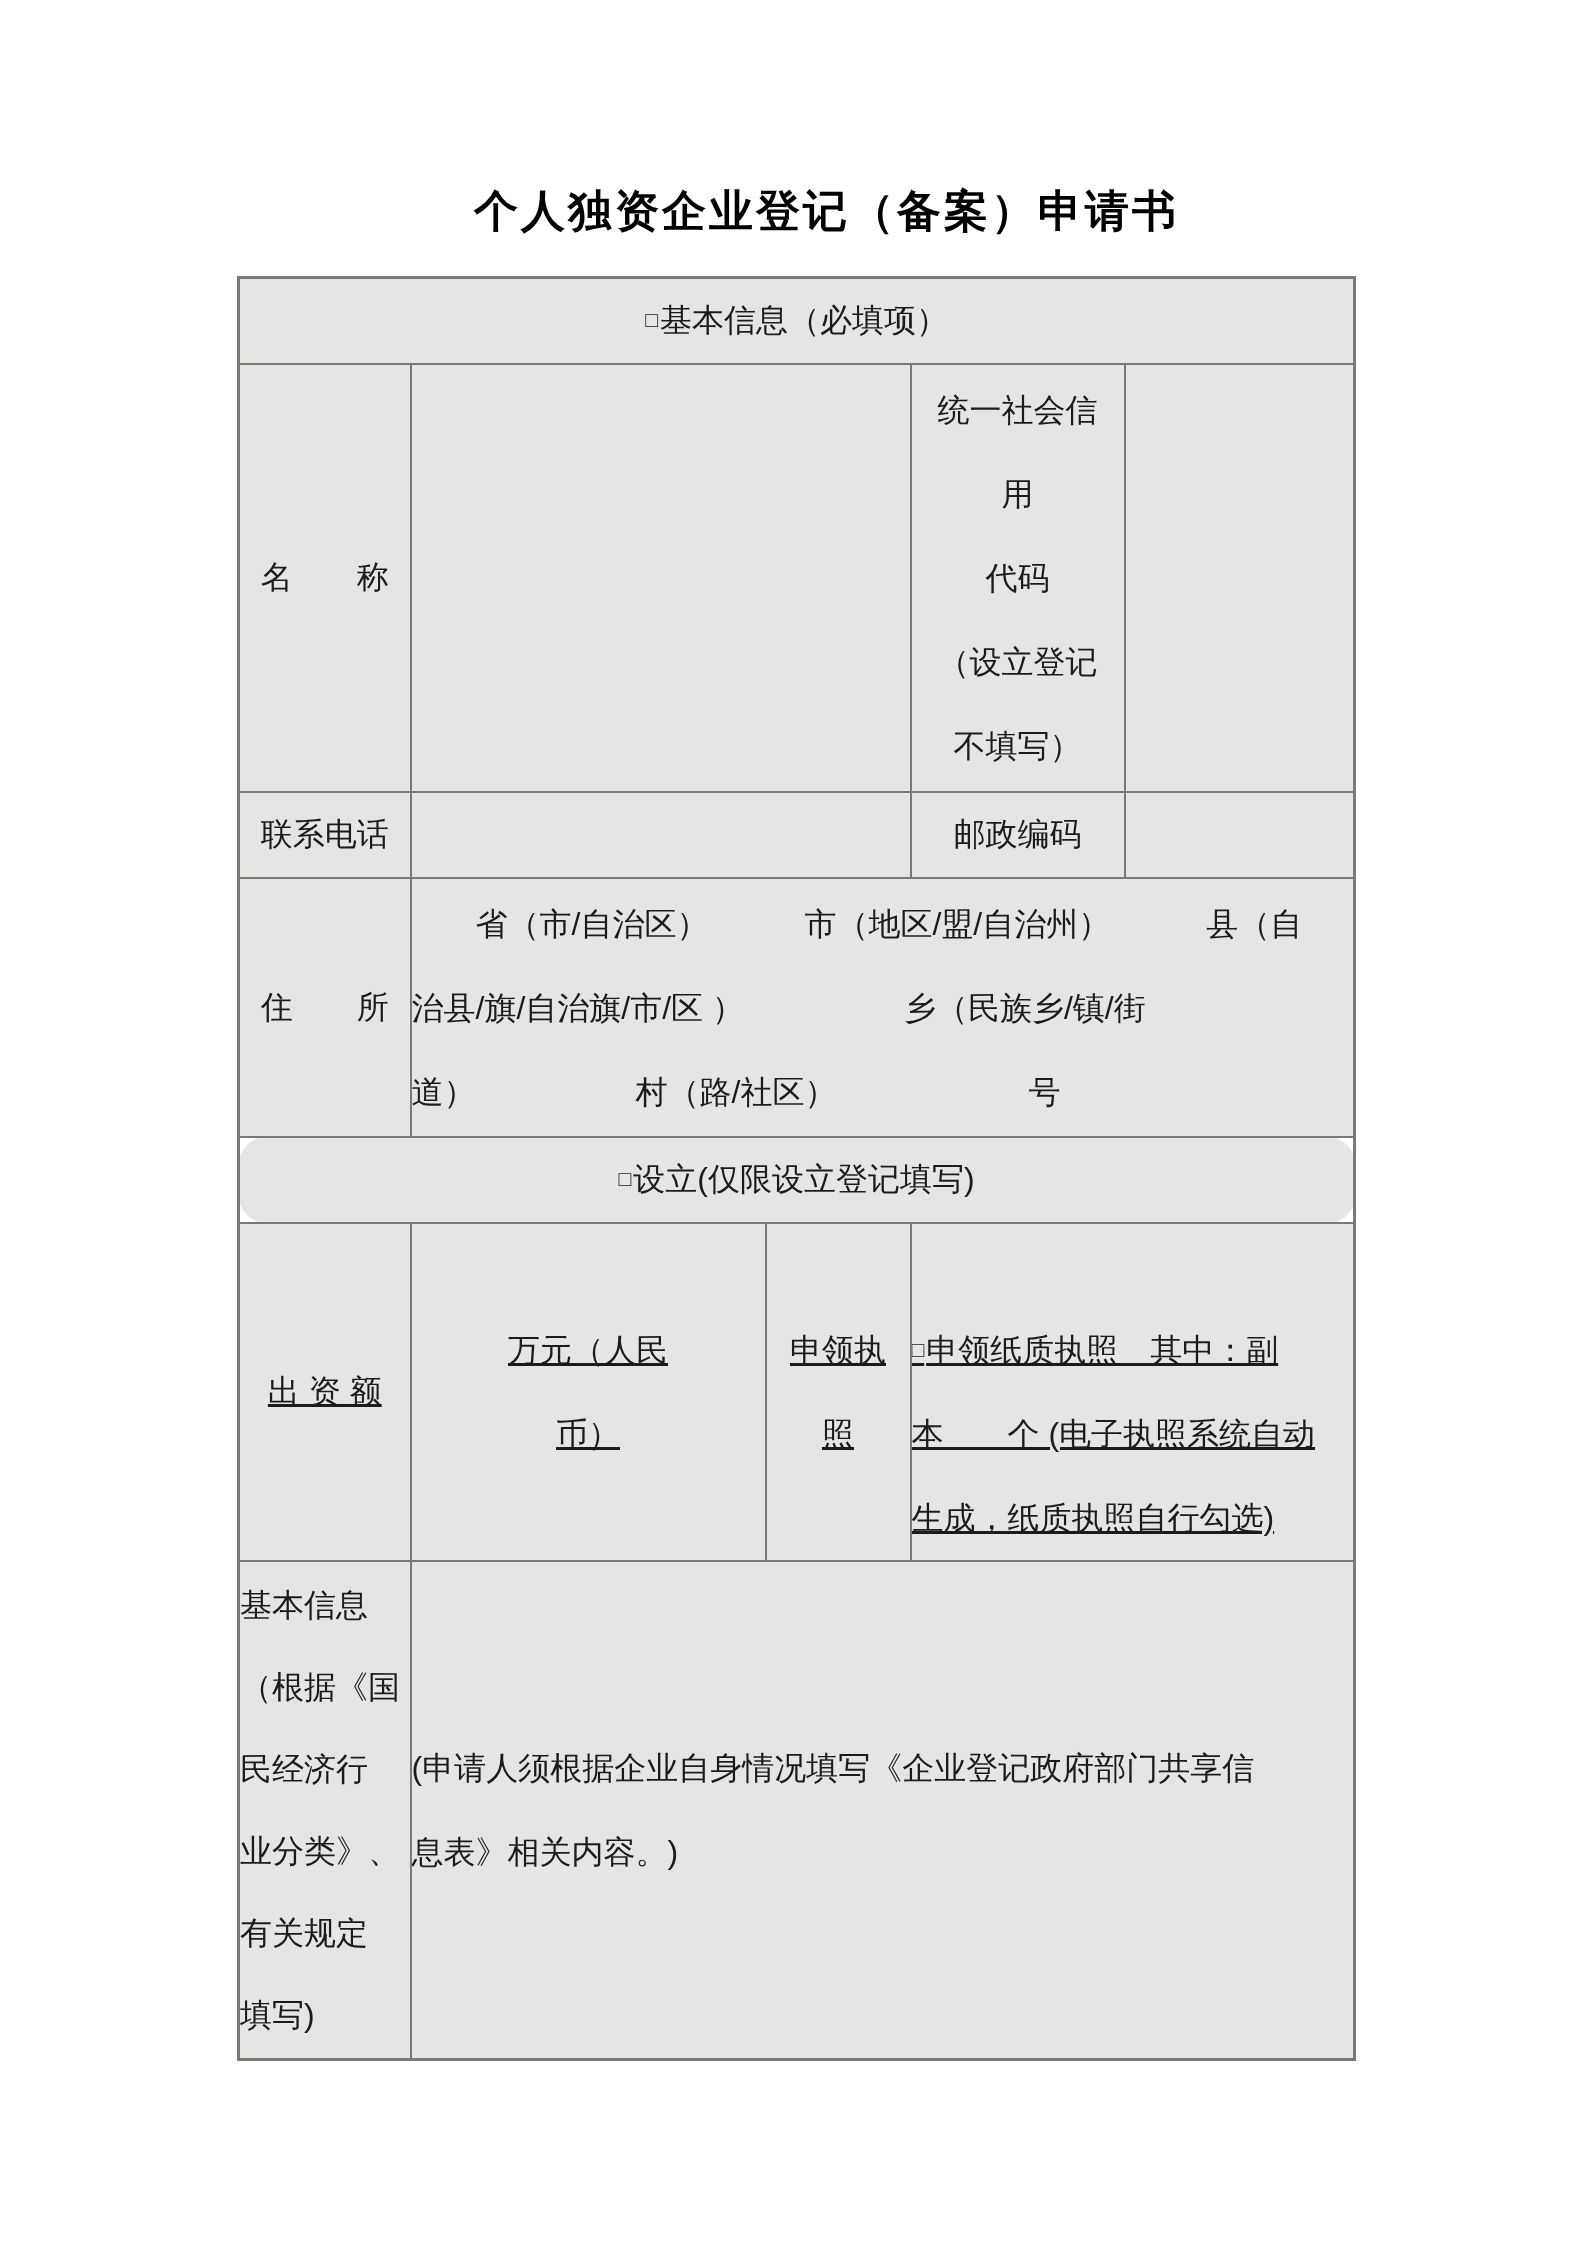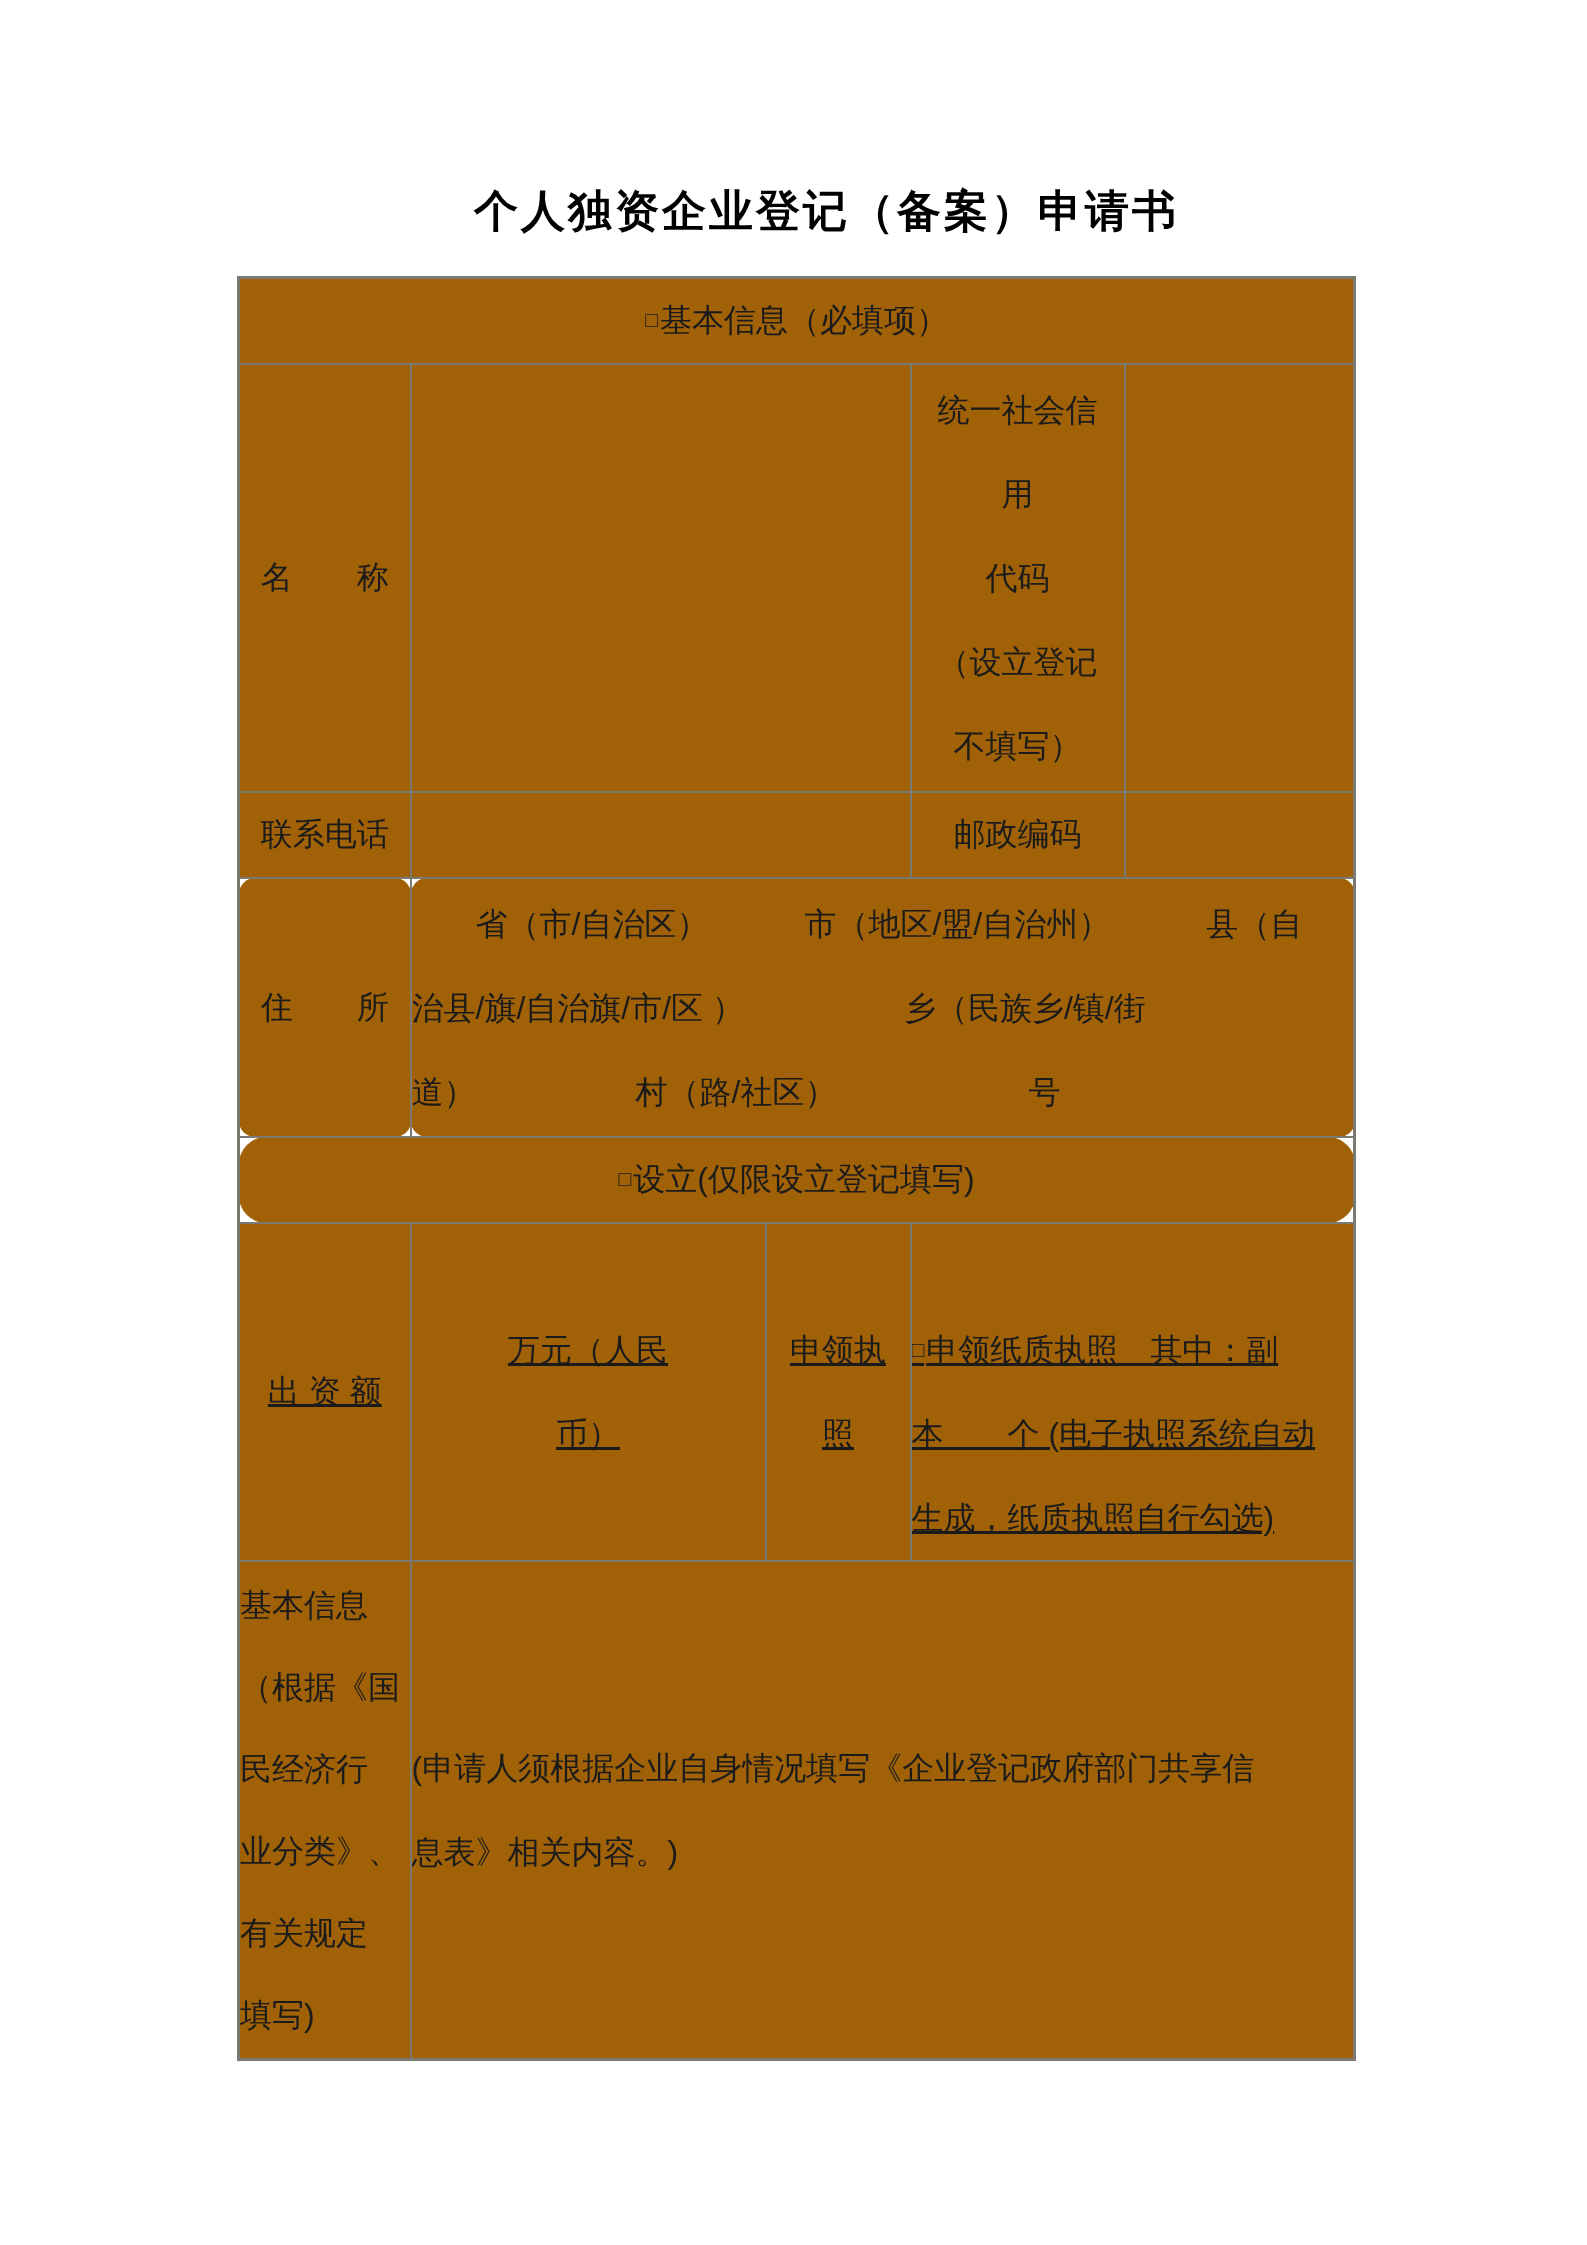--- a/index.html
+++ b/index.html
@@ -29,26 +29,26 @@
     table-layout:fixed;
     border-collapse:collapse;
     border:3px solid #7a7972;
   }
   table.form td {
     border:2px solid #7a7972;
     font-size:32px;
     vertical-align:middle;
     padding:0;
     overflow:hidden;
-    background:#a16207;
+    background:#e5e5e5;
   }
   tr.r1 td { height:84px; }
   tr.r2 td { height:426px; }
   tr.r3 td { height:84px; }
-  tr.r4 td { height:257px;border-radius:16px; }
+  tr.r4 td { height:257px; }
   tr.r5 td { height:84px;border-radius:27px; }
   tr.r6 td { height:253px;text-decoration:underline; }
   tr.r7 td { height:496px; }
   .center { text-align:center; }
   .left   { text-align:left; }
   .pre    { white-space:pre-line; line-height:84px; }
   .lh82   { line-height:82px; }
   .cb {
     font-size:21px;
     vertical-align:4px;

